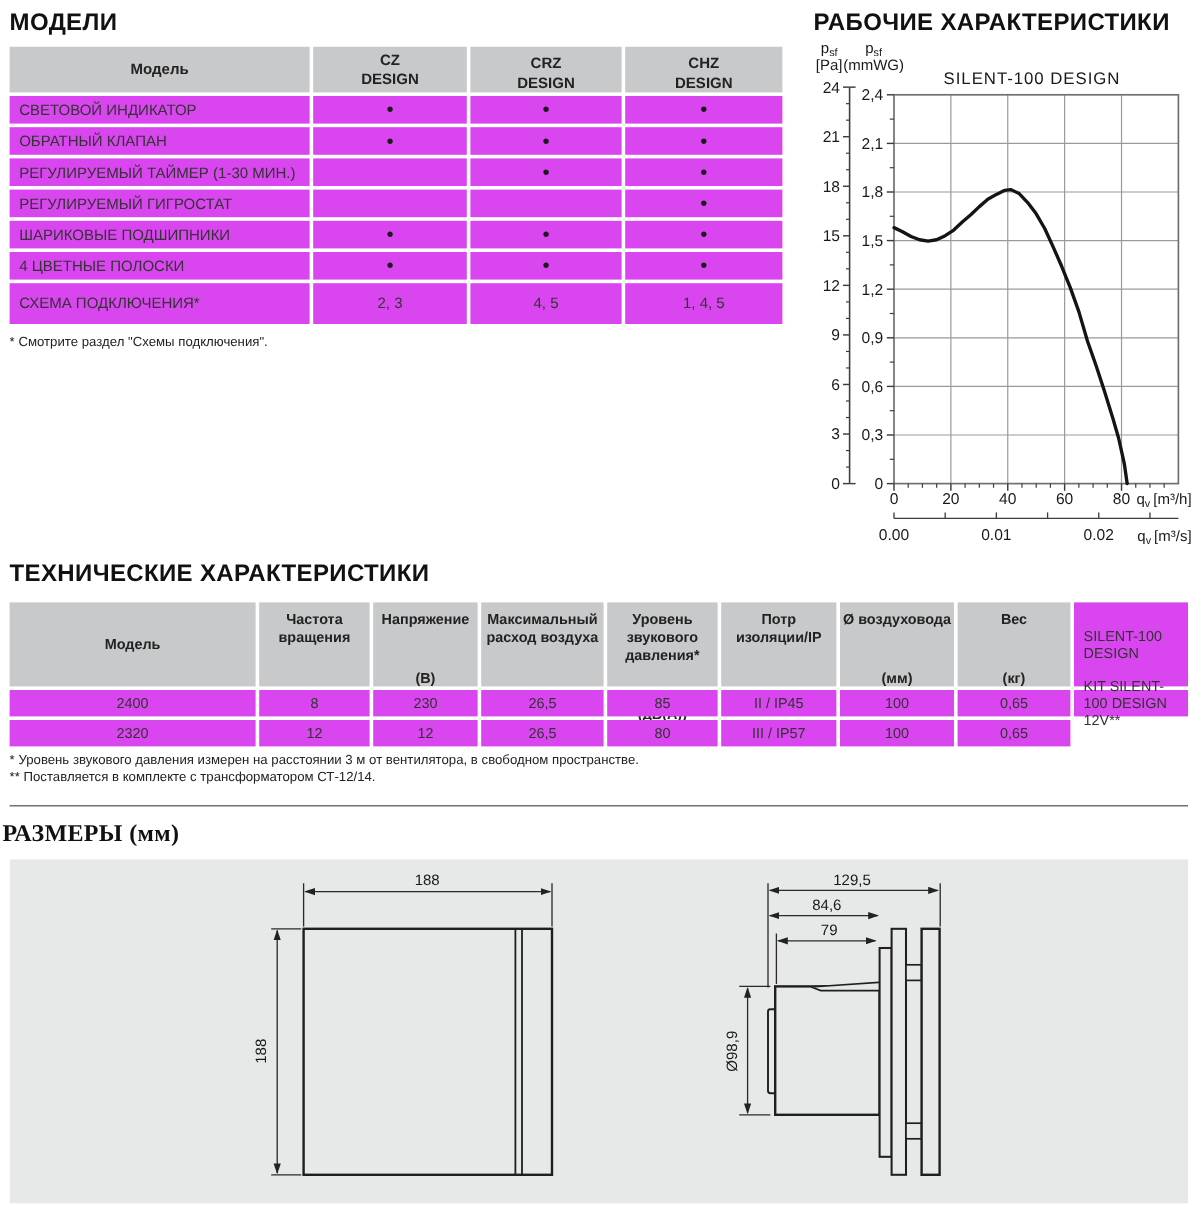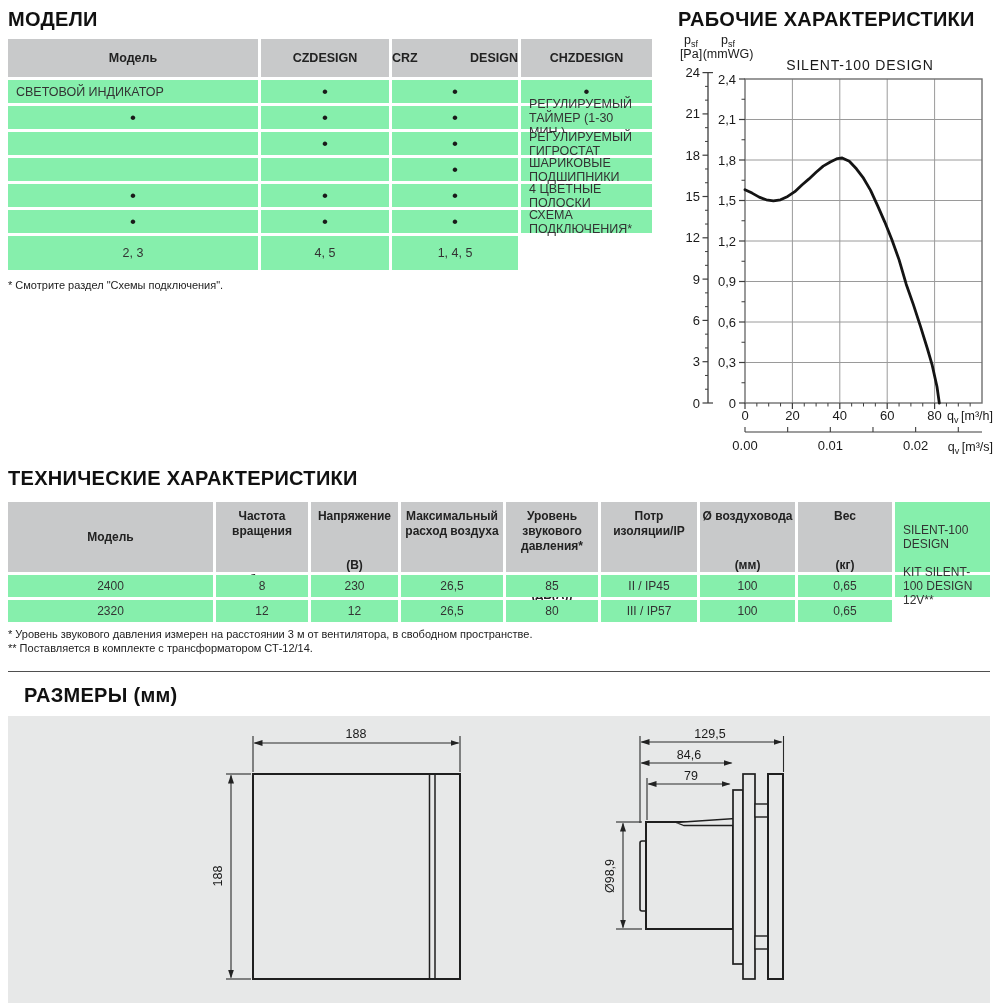--- a/index.html
+++ b/index.html
@@ -8,21 +8,21 @@
     font-family:"Liberation Sans","DejaVu Sans",sans-serif;color:#1a1a1a;
     -webkit-font-smoothing:antialiased;
   }
   .abs{position:absolute;}
   .section-title{
     font-size:20px;font-weight:700;letter-spacing:.3px;color:#111;
     white-space:nowrap;
   }
   
   .grid{display:grid;gap:3px;}
-  .cell{background:#86efac;display:flex;align-items:center;font-size:12.5px;color:#333;}
+  .cell{background:#d946ef;display:flex;align-items:center;font-size:12.5px;color:#333;}
   .cell.head{background:#c8c9ca;font-weight:700;color:#222;justify-content:center;text-align:center;}
   .cell.center{justify-content:center;text-align:center;}
   .cell.label{padding-left:8px;}
   .dotcell{font-size:17px;line-height:1;color:#1a1a1a;}
   
   #models-table{grid-template-columns:250px 128px 126px 131px;grid-template-rows:38px repeat(6,23px) 34px;width:644px;}
   
   #tech-table{grid-template-columns:205px 92px 87px 102px 92px 96px 95px 94px 95px;grid-template-rows:70px 22px 22px;width:982px;}
   #tech-table .th{flex-direction:column;justify-content:space-between;align-items:center;padding:7px 2px 6px 2px;font-size:11.5px;line-height:1.25;gap:34px;}
   #tech-table .th.vcenter{justify-content:center;}
@@ -34,38 +34,39 @@
   #dims-panel-bg{background:#e7e8e8;}
   svg text{font-family:"Liberation Sans","DejaVu Sans",sans-serif;}
 </style>
 </head>
 <body>
 
 <div class="abs section-title" style="left:8px;top:8px;">МОДЕЛИ</div>
 
 <div id="models-table" class="abs grid" style="left:8px;top:39px;">
   <div class="cell head">Модель</div>
-  <div class="cell head" style="justify-content:center;line-height:1.3;">
+  <div class="cell head" style="flex-direction:column;justify-content:center;line-height:1.3;">
     <div>CZ</div>
     <div>DESIGN</div>
   </div>
-  <div class="cell head" style="flex-direction:row;justify-content:space-between;line-height:1.3;">
+  <div class="cell head" style="flex-direction:column;justify-content:flex-end;line-height:1.3;">
     <div>CRZ</div>
     <div>DESIGN</div>
   </div>
-  <div class="cell head" style="flex-direction:row;justify-content:center;line-height:1.3;">
+  <div class="cell head" style="flex-direction:column;justify-content:flex-end;line-height:1.3;">
     <div>CHZ</div>
     <div>DESIGN</div>
   </div>
 
   <div class="cell label">СВЕТОВОЙ ИНДИКАТОР</div>
   <div class="cell center dotcell">•</div>
   <div class="cell center dotcell">•</div>
   <div class="cell center dotcell">•</div>
 
+  <div class="cell label">ОБРАТНЫЙ КЛАПАН</div>
   <div class="cell center dotcell">•</div>
   <div class="cell center dotcell">•</div>
   <div class="cell center dotcell">•</div>
 
   <div class="cell label">РЕГУЛИРУЕМЫЙ ТАЙМЕР (1-30 МИН.)</div>
   <div class="cell center dotcell"></div>
   <div class="cell center dotcell">•</div>
   <div class="cell center dotcell">•</div>
 
   <div class="cell label">РЕГУЛИРУЕМЫЙ ГИГРОСТАТ</div>
@@ -270,21 +271,21 @@
   <div class="cell center">0,65</div>
 </div>
 
 <div class="abs footnote" style="left:8px;top:628px;width:960px;">
   <div>* Уровень звукового давления измерен на расстоянии 3 м от вентилятора, в свободном пространстве.</div>
   <div>** Поставляется в комплекте с трансформатором СТ-12/14.</div>
 </div>
 
 <hr class="abs rule" style="left:8px;top:671px;width:982px;">
 
-<div class="abs section-title" style="left:24px;top:684px;">РАЗМЕРЫ (мм)</div>
+<div class="abs section-title" style="left:2px;top:684px;font-family:Liberation Serif, serif;">РАЗМЕРЫ (мм)</div>
 
 <svg class="abs" style="left:8px;top:716px;" width="982" height="287" viewBox="0 0 982 287">
   <defs>
     <marker id="ah-end" markerWidth="9" markerHeight="8" refX="8" refY="3" orient="auto" markerUnits="userSpaceOnUse">
       <path d="M0,0 L9,3 L0,6 Z" fill="#222"></path>
     </marker>
     <marker id="ah-start" markerWidth="9" markerHeight="8" refX="1" refY="3" orient="auto" markerUnits="userSpaceOnUse">
       <path d="M9,0 L0,3 L9,6 Z" fill="#222"></path>
     </marker>
   </defs>

